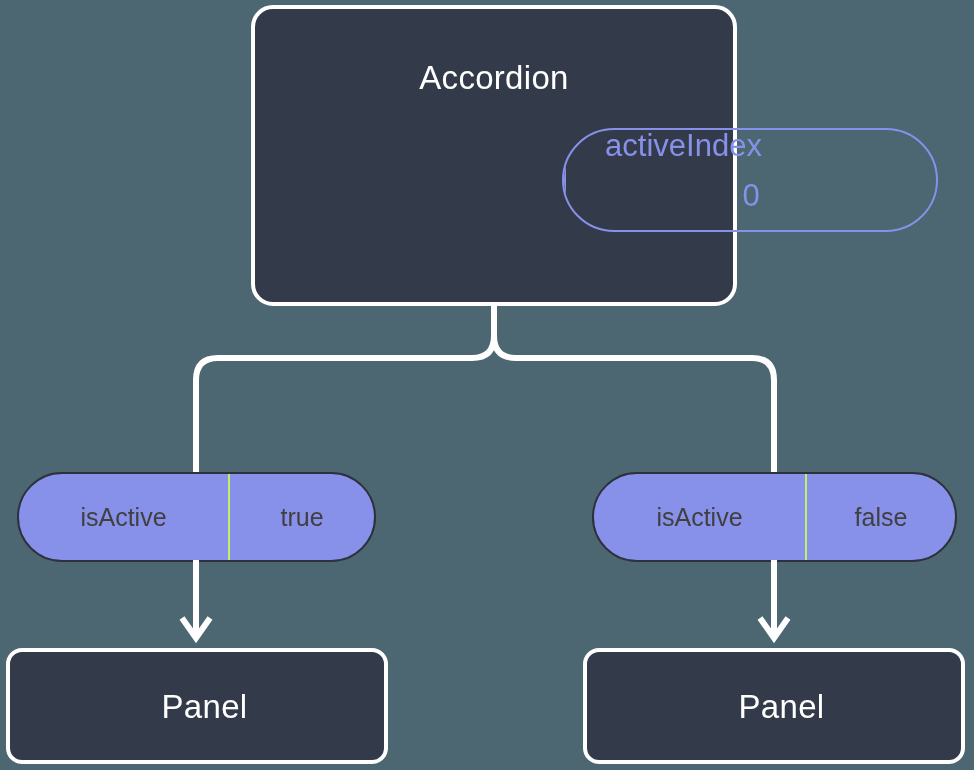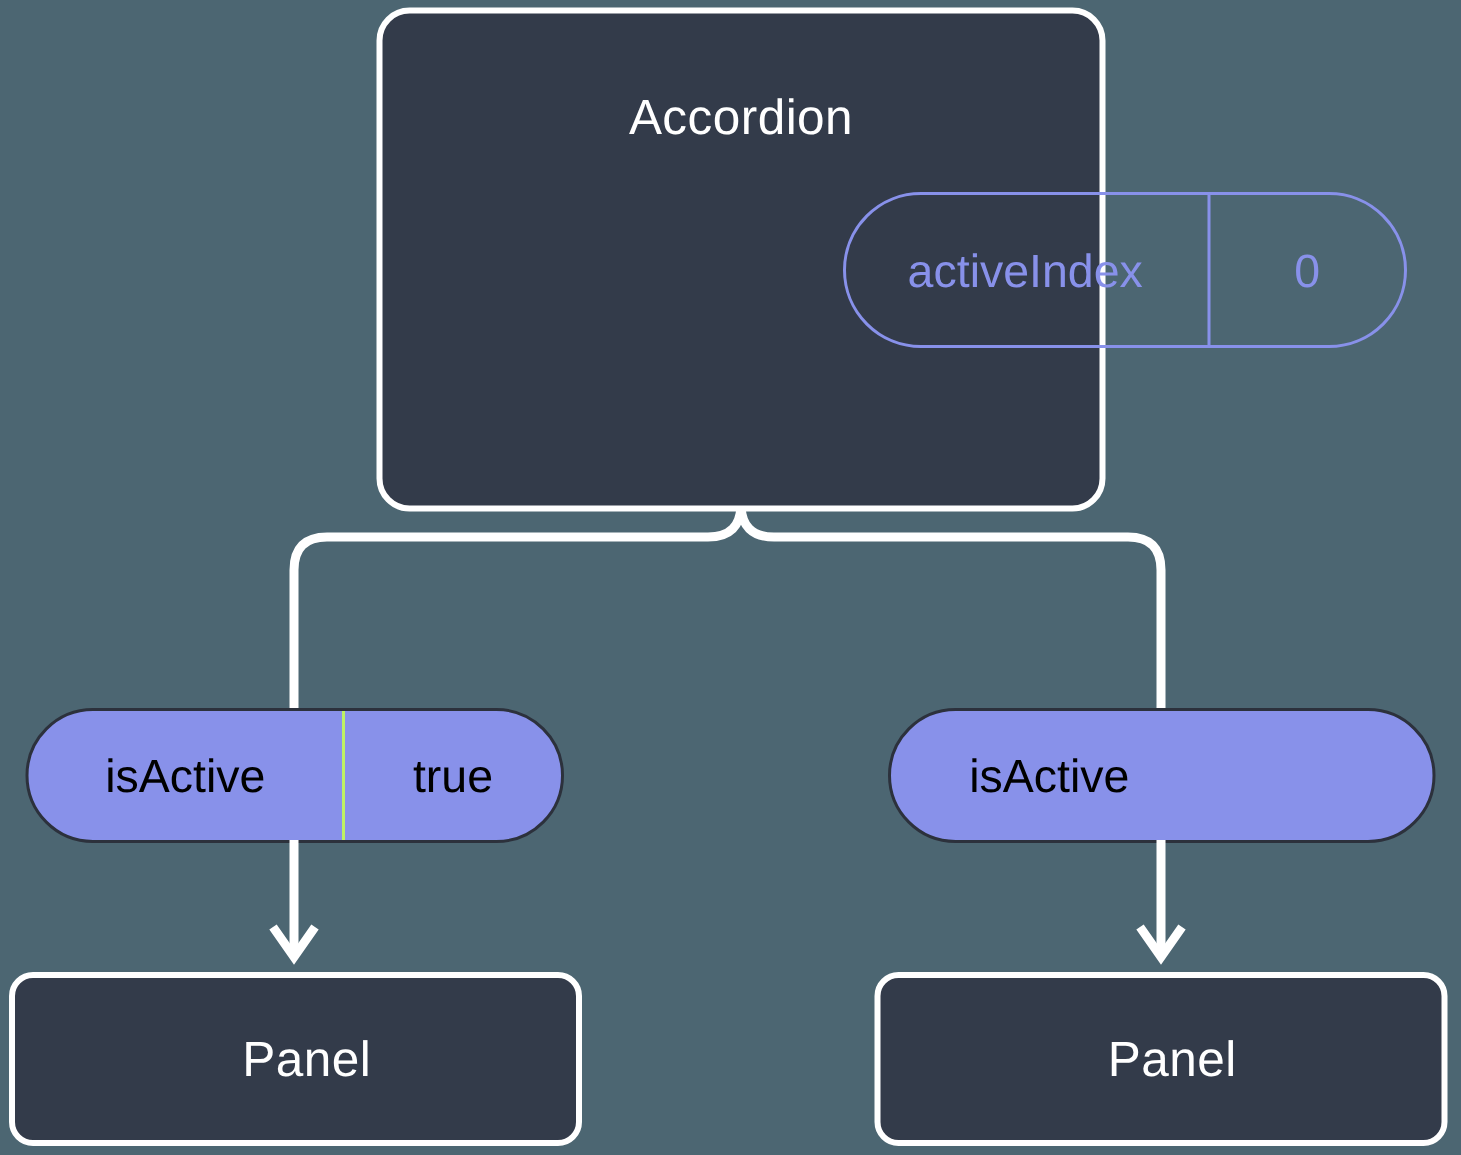--- a/index.html
+++ b/index.html
@@ -37,21 +37,21 @@
     background: #333b4a;
     border: 4px solid #ffffff;
     border-radius: 18px;
     box-sizing: border-box;
   }
 
   .box-accordion {
     left: 251px;
     top: 5px;
     width: 486px;
-    height: 336px;
+    height: 301px;
     border-radius: 22px;
     padding-left: 28px;
   }
 
   .box-panel {
     width: 382px;
     height: 116px;
     top: 648px;
     border-radius: 16px;
   }
@@ -97,20 +97,21 @@
   }
 
   
   .pill-outline {
     left: 307px;
     top: 119px;
     width: 376px;
     height: 104px;
     border: 2px solid #8891ea;
     background: transparent;
+    flex-direction: column;
   }
   .pill-outline .pill-key {
     width: 241px;
     color: #8891ea;
     font-size: 31px;
     padding-right: 2px;
   }
   .pill-outline .pill-val {
     flex: 1;
     color: #8891ea;
@@ -123,22 +124,22 @@
     top: 472px;
     height: 90px;
     background: #8891ea;
     border: 2px solid #2c313c;
   }
   .pill-filled.left  { left: 17px;  width: 359px; }
   .pill-filled.right { left: 592px; width: 365px; }
 
   .pill-filled .pill-key,
   .pill-filled .pill-val {
-    color: #000000;
-    font-size: 31px;
+    color: #404040;
+    font-size: 25px;
   }
   .pill-filled.left  .pill-key { width: 209px; }
   .pill-filled.right .pill-key { width: 211px; }
   .pill-filled .pill-val {
     flex: 1;
     border-left: 2px solid #bef264;
   }
 
   .arrow-svg {
     position: absolute;
@@ -176,20 +177,21 @@
     <path d="M 20 0 L 20 76" fill="none" stroke="#ffffff" stroke-width="6"></path>
     <path d="M 6 58 L 20 78 L 34 58" fill="none" stroke="#ffffff" stroke-width="6" stroke-linecap="butt" stroke-linejoin="miter"></path>
   </svg>
 
   <div class="node-box box-panel left">
     <div class="node-title">Panel</div>
   </div>
 
   <div class="pill pill-filled right">
     <span class="pill-key">isActive</span>
+    <span class="pill-val">false</span>
   </div>
 
   <svg class="arrow-svg" style="left:754px; top:560px;" width="40" height="90" viewBox="0 0 40 90" aria-hidden="true">
     <path d="M 20 0 L 20 76" fill="none" stroke="#ffffff" stroke-width="6"></path>
     <path d="M 6 58 L 20 78 L 34 58" fill="none" stroke="#ffffff" stroke-width="6" stroke-linecap="butt" stroke-linejoin="miter"></path>
   </svg>
 
   <div class="node-box box-panel right">
     <div class="node-title">Panel</div>
   </div>

